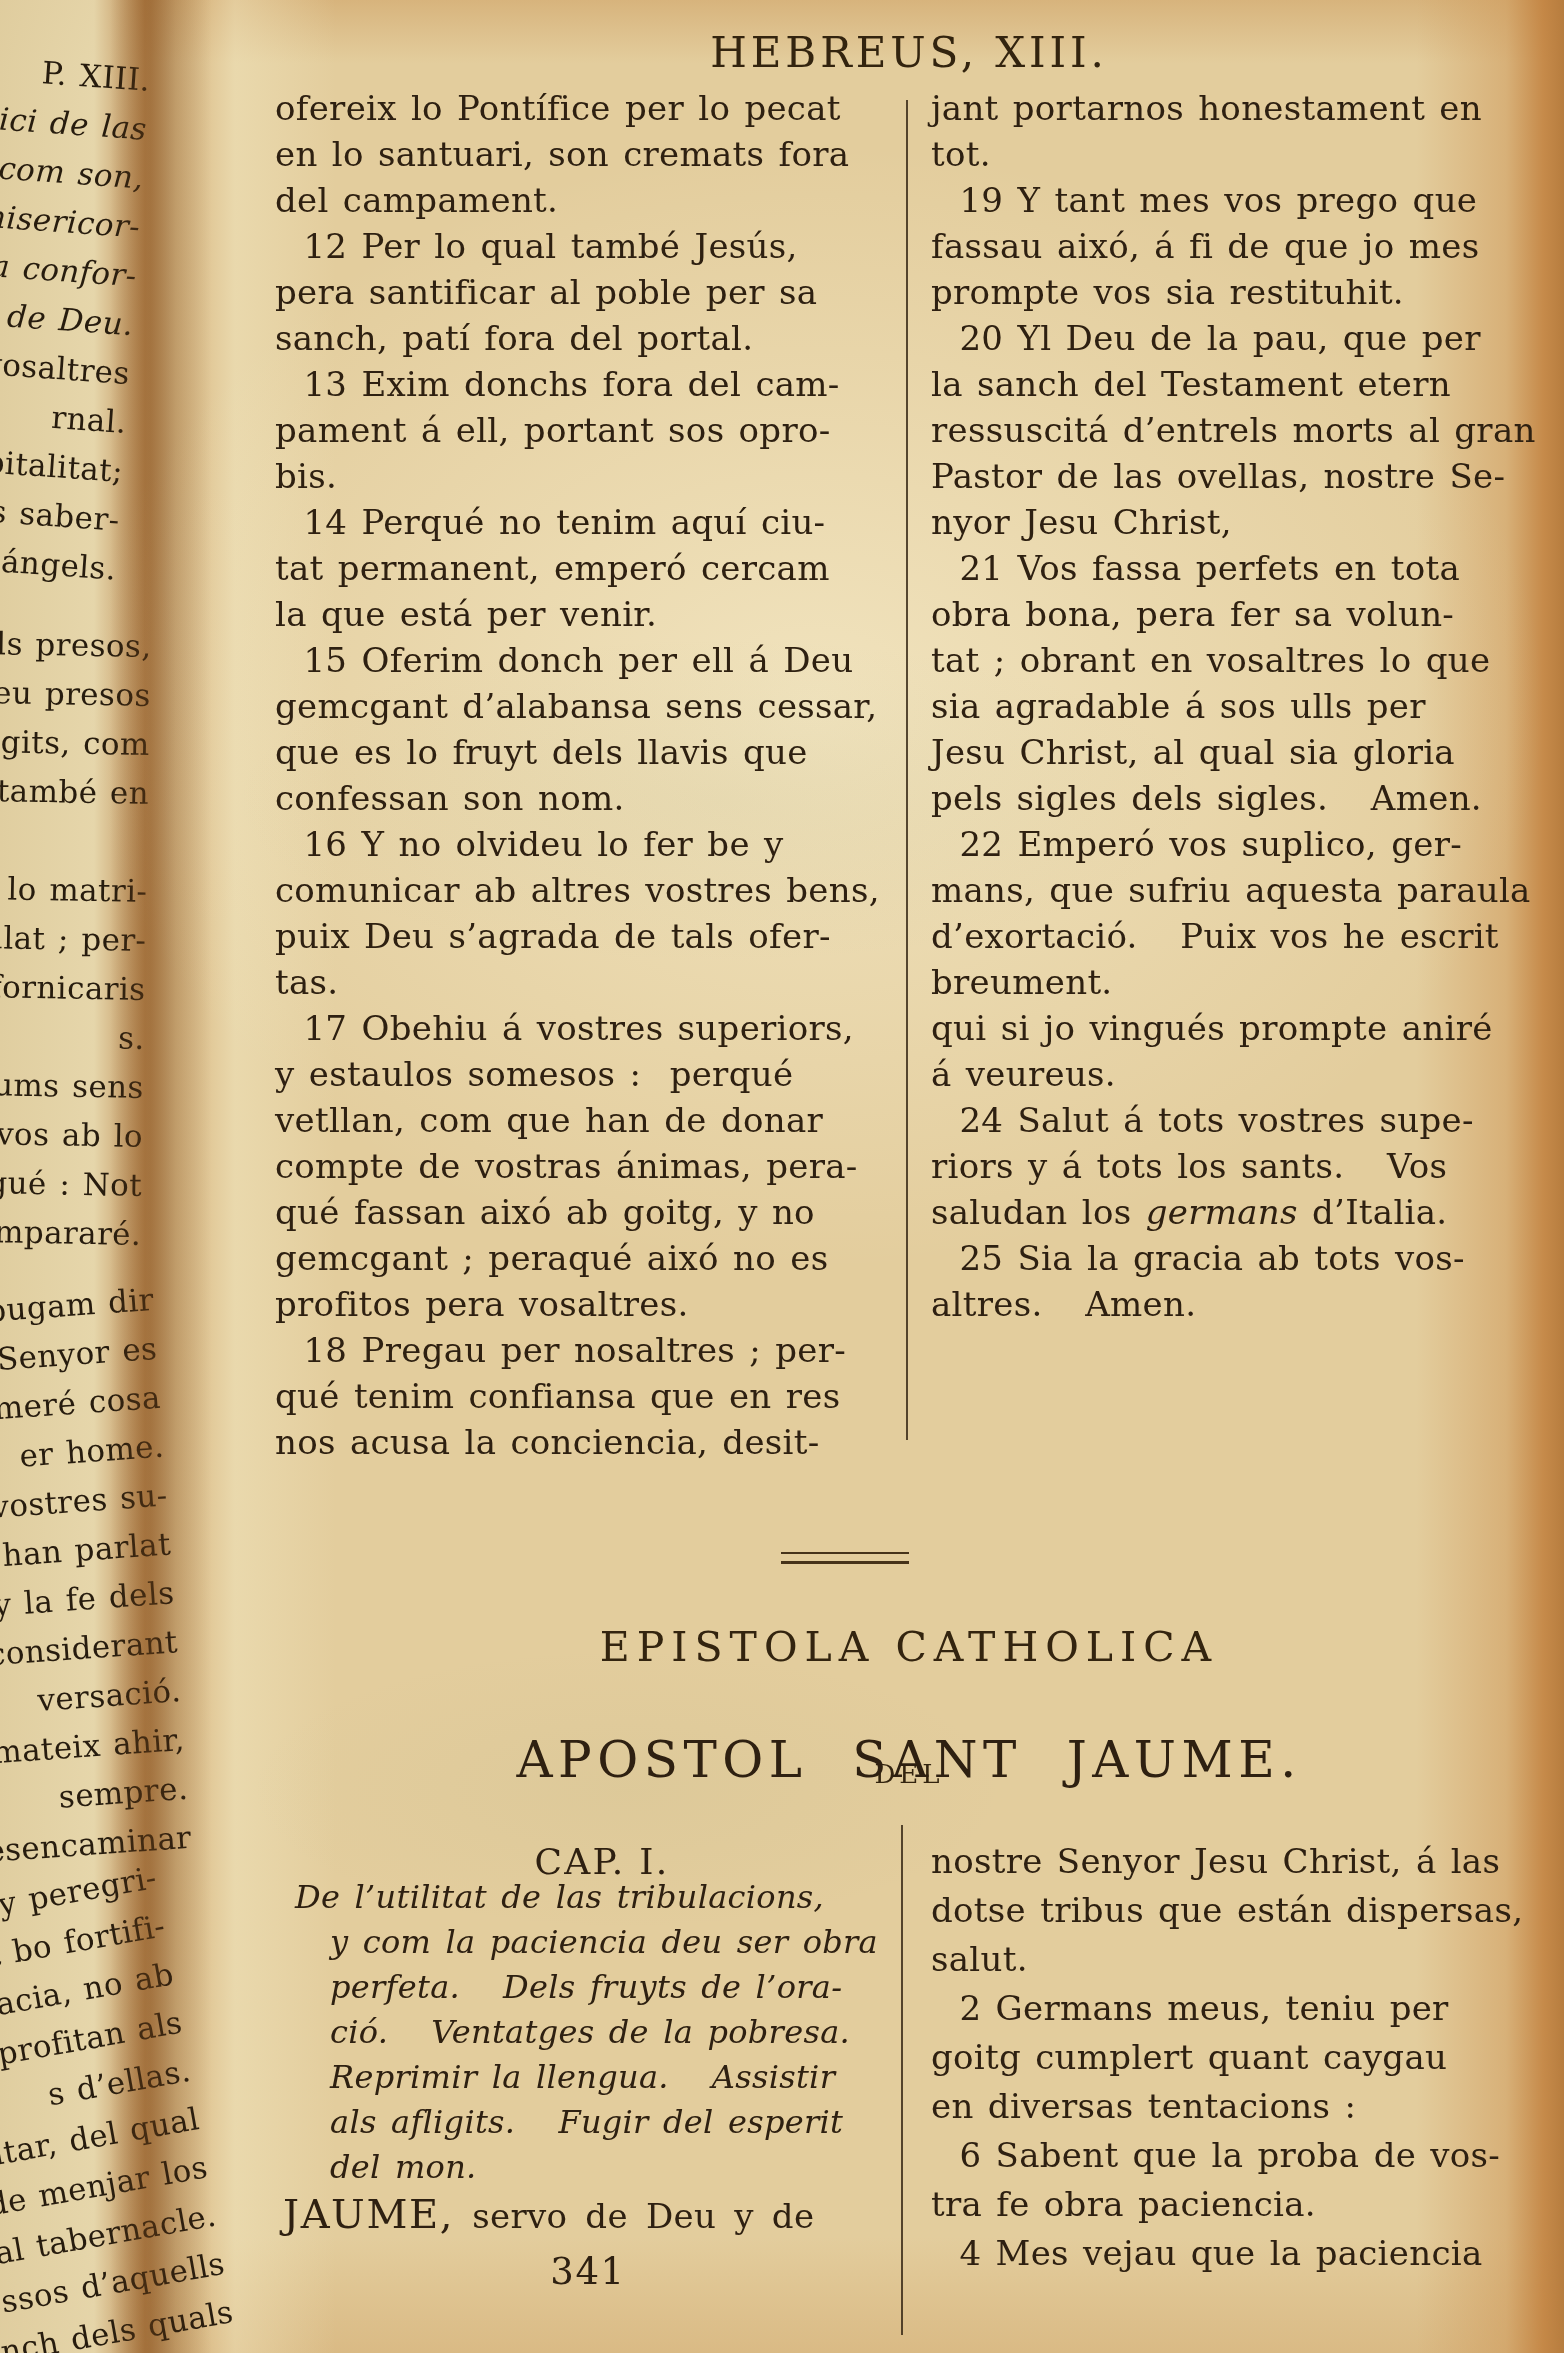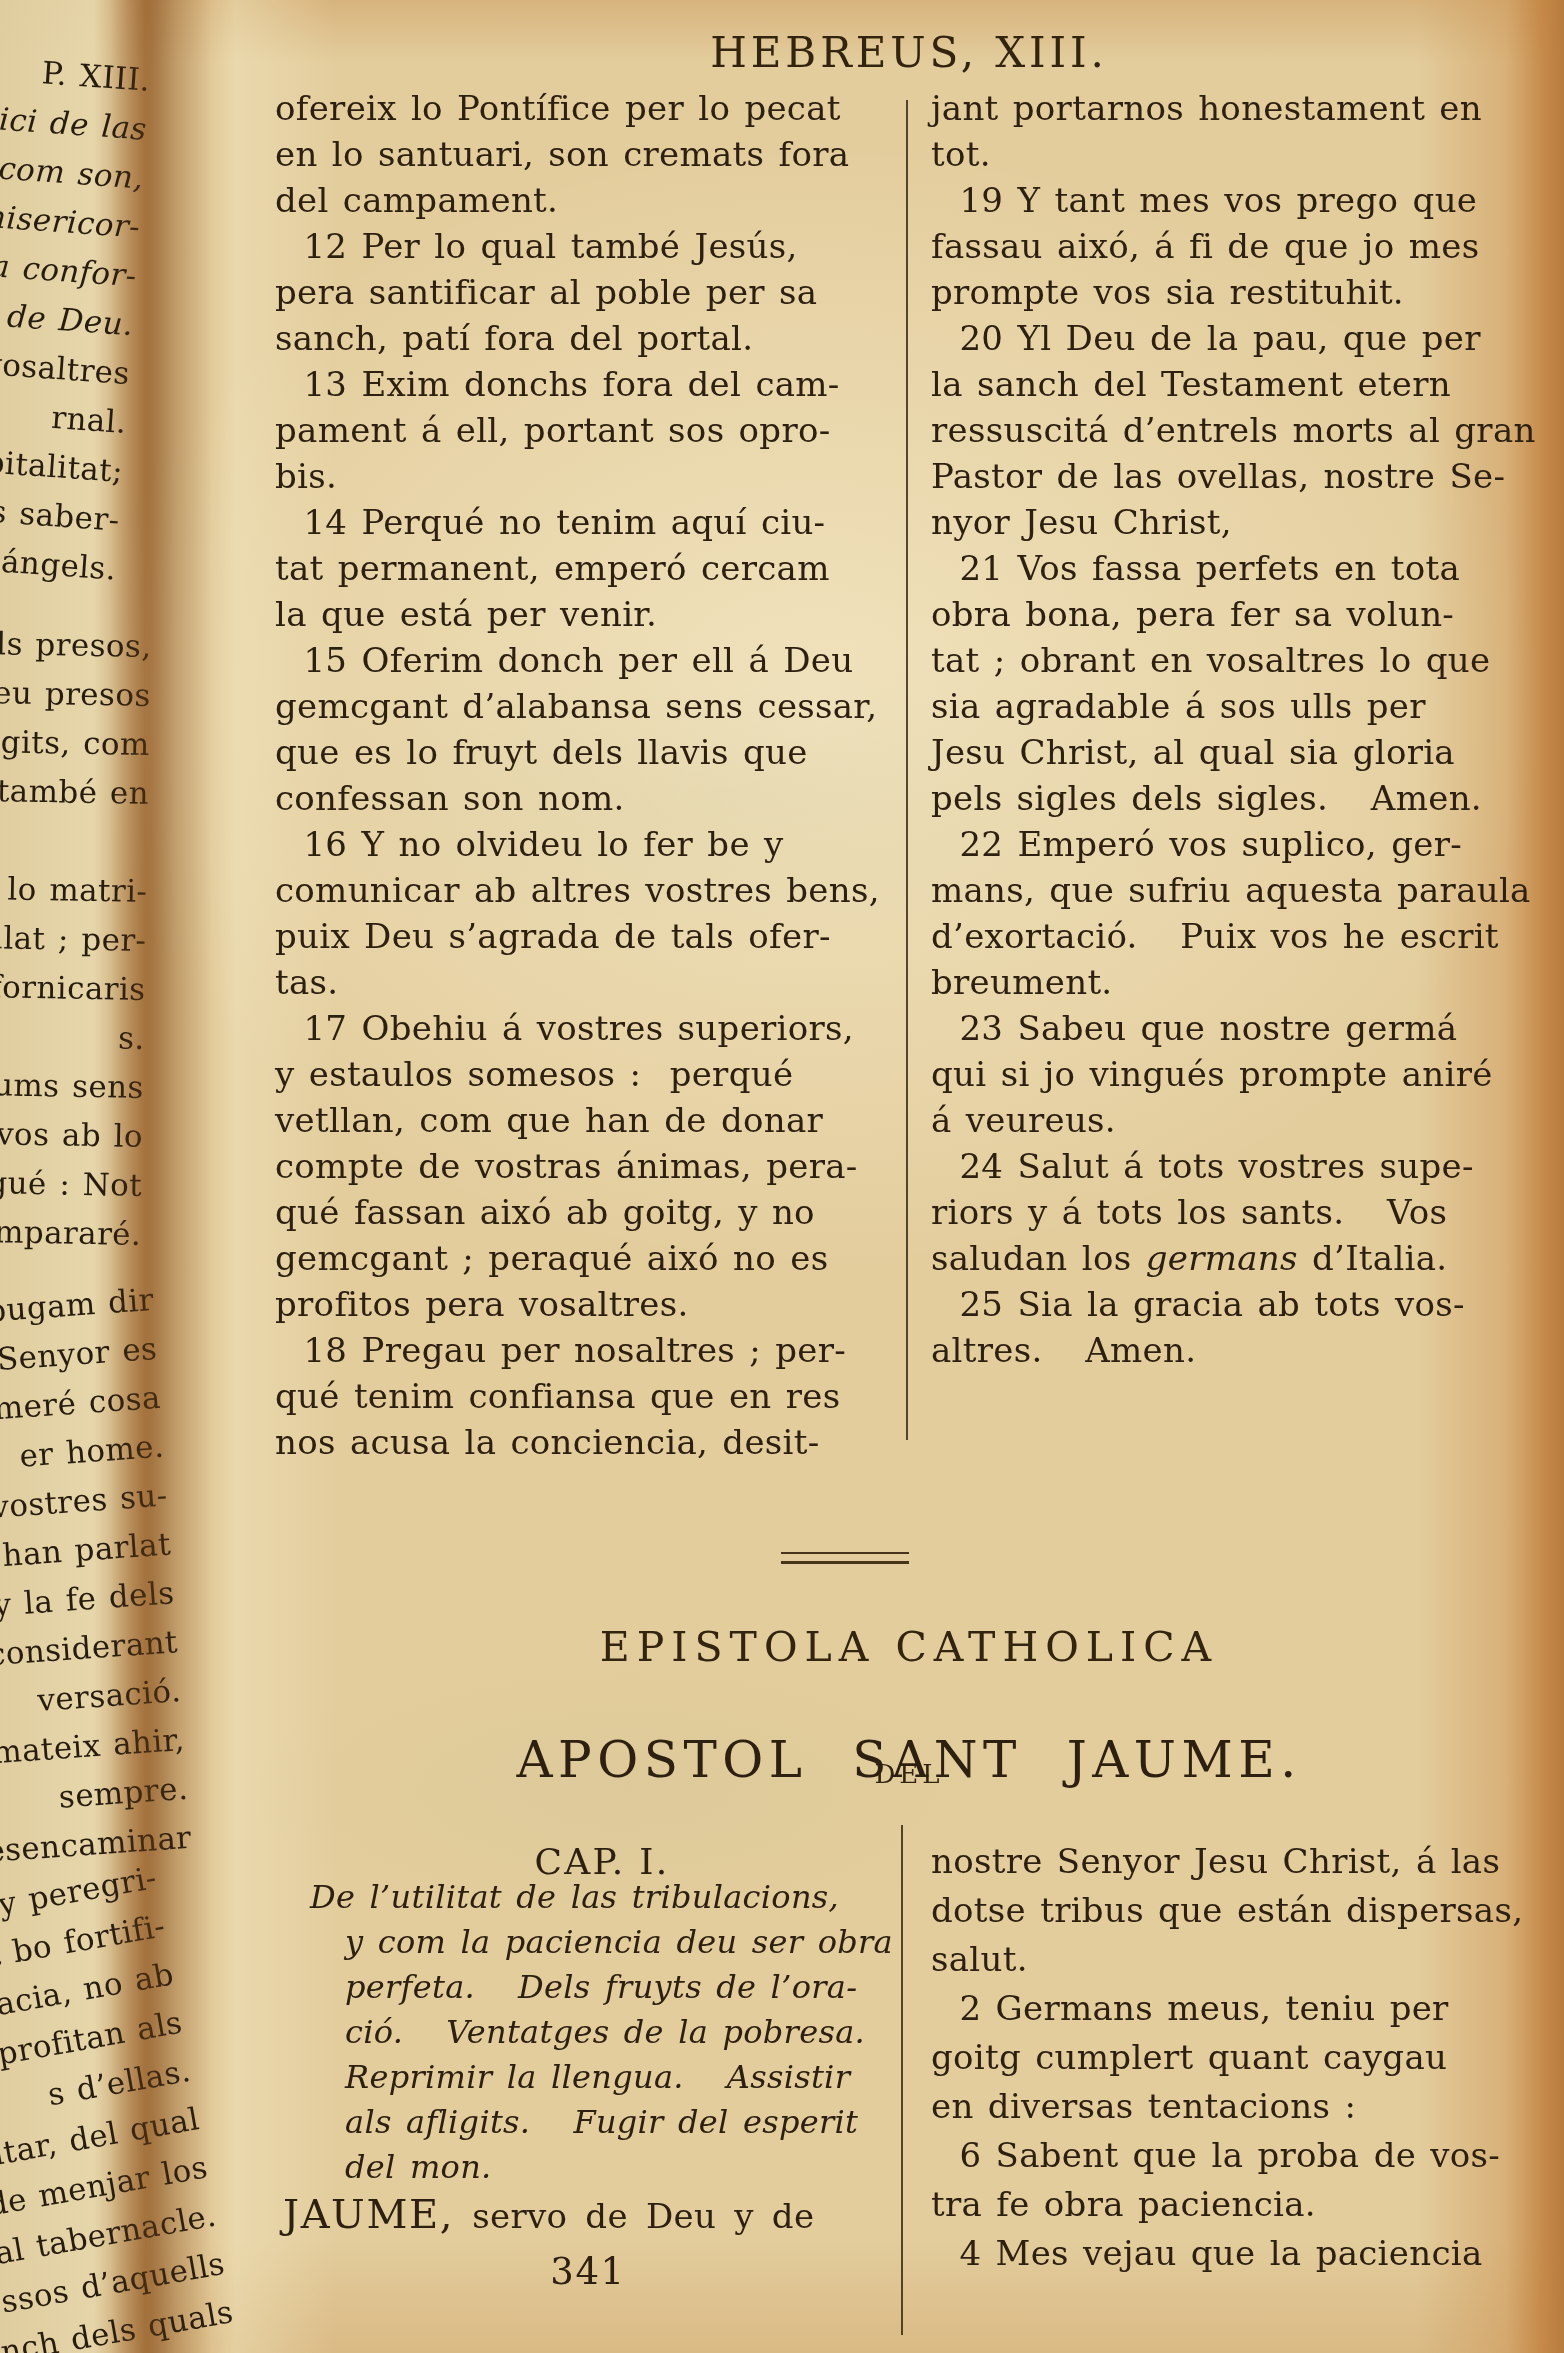--- a/index.html
+++ b/index.html
@@ -73,21 +73,21 @@
   }
   .sec-title-3{
     position:absolute;left:275px;top:1731px;width:1268px;
     text-align:center;font-size:50px;letter-spacing:5.5px;word-spacing:23.5px;color:#2e2011;
   }
   .chapter-heading{
     position:absolute;left:297px;top:1820px;width:610px;
     text-align:center;font-size:36px;letter-spacing:2.3px;margin-top:21px;
   }
   .summary{
-    position:absolute;left:310px;top:1875px;width:626px;
+    position:absolute;left:295px;top:1875px;width:626px;
     font-style:italic;font-size:32px;line-height:45px;
     letter-spacing:0.3px;word-spacing:3.9px;
   }
   .summary .line{padding-left:35px;}
   .summary .line:first-child{padding-left:0;}
   .opening-line{
     position:absolute;left:283px;top:2191px;width:634px;
     font-size:34px;letter-spacing:0.3px;word-spacing:7px;white-space:pre;
   }
   .opening-word{font-size:40px;letter-spacing:1.6px;}
@@ -208,21 +208,20 @@
       <div class="line"><span>  21 Vos fassa perfets en tota</span></div>
       <div class="line"><span>obra bona, pera fer sa volun-</span></div>
       <div class="line"><span>tat ; obrant en vosaltres lo que</span></div>
       <div class="line"><span>sia agradable á sos ulls per</span></div>
       <div class="line"><span>Jesu Christ, al qual sia gloria</span></div>
       <div class="line"><span>pels sigles dels sigles.   Amen.</span></div>
       <div class="line"><span>  22 Emperó vos suplico, ger-</span></div>
       <div class="line"><span>mans, que sufriu aquesta paraula</span></div>
       <div class="line"><span>d’exortació.   Puix vos he escrit</span></div>
       <div class="line"><span>breument.</span></div>
-      <div class="line"><span>  23 Sabeu que nostre germá</span></div>
       <div class="line"><span>qui si jo vingués prompte aniré</span></div>
       <div class="line"><span>á veureus.</span></div>
       <div class="line"><span>  24 Salut á tots vostres supe-</span></div>
       <div class="line"><span>riors y á tots los sants.   Vos</span></div>
       <div class="line"><span>saludan los </span><i>germans</i><span> d’Italia.</span></div>
       <div class="line"><span>  25 Sia la gracia ab tots vos-</span></div>
       <div class="line"><span>altres.   Amen.</span></div>
     </div>
 
   <div class="double-rule">

